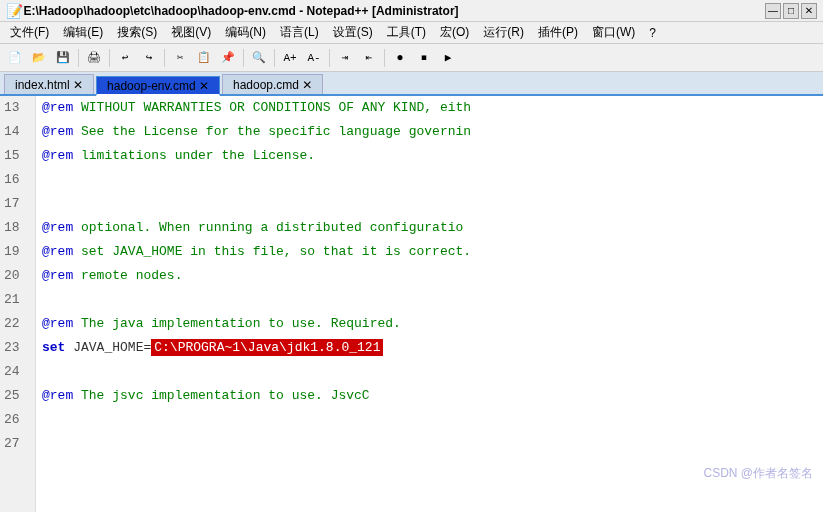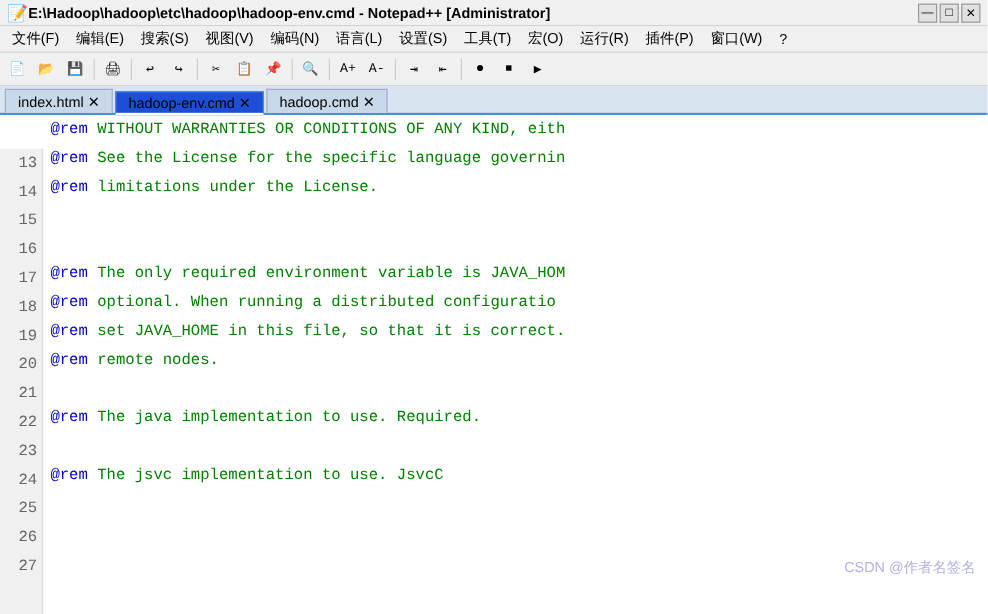--- a/index.html
+++ b/index.html
@@ -127,27 +127,25 @@
       background: #ffffff;
       height: calc(512px - 22px - 22px - 28px - 24px);
       overflow: hidden;
       display: flex;
     }
 
     #line-numbers {
       background: #f0f0f0;
       min-width: 36px;
       padding: 0 4px;
-      text-align: right;
       color: #666;
       font-size: 13px;
       line-height: 24px;
       border-right: 1px solid #ddd;
       user-select: none;
-      margin-top: 28px;
     }
 
     #code-content {
       flex: 1;
       padding: 0 6px;
       overflow-x: hidden;
       overflow-y: hidden;
     }
 
     .code-line {
@@ -255,24 +253,24 @@
       <div>25</div>
       <div>26</div>
       <div>27</div>
     </div>
   <div id="code-content">
   <div class="code-line"><span class="kw-rem">@rem</span><span style="color:#008000;"> WITHOUT WARRANTIES OR CONDITIONS OF ANY KIND, eith</span></div>
       <div class="code-line"><span class="kw-rem">@rem</span><span style="color:#008000;"> See the License for the specific language governin</span></div>
       <div class="code-line"><span class="kw-rem">@rem</span><span style="color:#008000;"> limitations under the License.</span></div>
       <div class="code-line">&nbsp;</div>
       <div class="code-line">&nbsp;</div>
-      <div class="code-line"><span class="kw-rem">@rem</span><span style="color:#008000;"> The only required environment variable is JAVA_HOM</span></div>
       <div class="code-line"><span class="kw-rem">@rem</span><span style="color:#008000;"> optional.  When running a distributed configuratio</span></div>
       <div class="code-line"><span class="kw-rem">@rem</span><span style="color:#008000;"> set JAVA_HOME in this file, so that it is correct.</span></div>
       <div class="code-line"><span class="kw-rem">@rem</span><span style="color:#008000;"> remote nodes.</span></div>
       <div class="code-line">&nbsp;</div>
       <div class="code-line"><span class="kw-rem">@rem</span><span style="color:#008000;"> The java implementation to use.  Required.</span></div>
+      <div class="code-line"><span class="kw-set">set</span> <span style="color:#333">JAVA_HOME=</span><span style="background:#cc0000;color:#fff;padding:1px 3px;">C:\PROGRA~1\Java\jdk1.8.0_121</span></div>
       <div class="code-line">&nbsp;</div>
       <div class="code-line"><span class="kw-rem">@rem</span><span style="color:#008000;"> The jsvc implementation to use.  JsvcC</span></div>
     </div>
 </div>
 
 <div id="watermark">CSDN @作者名签名</div>
 
 </body></html>

